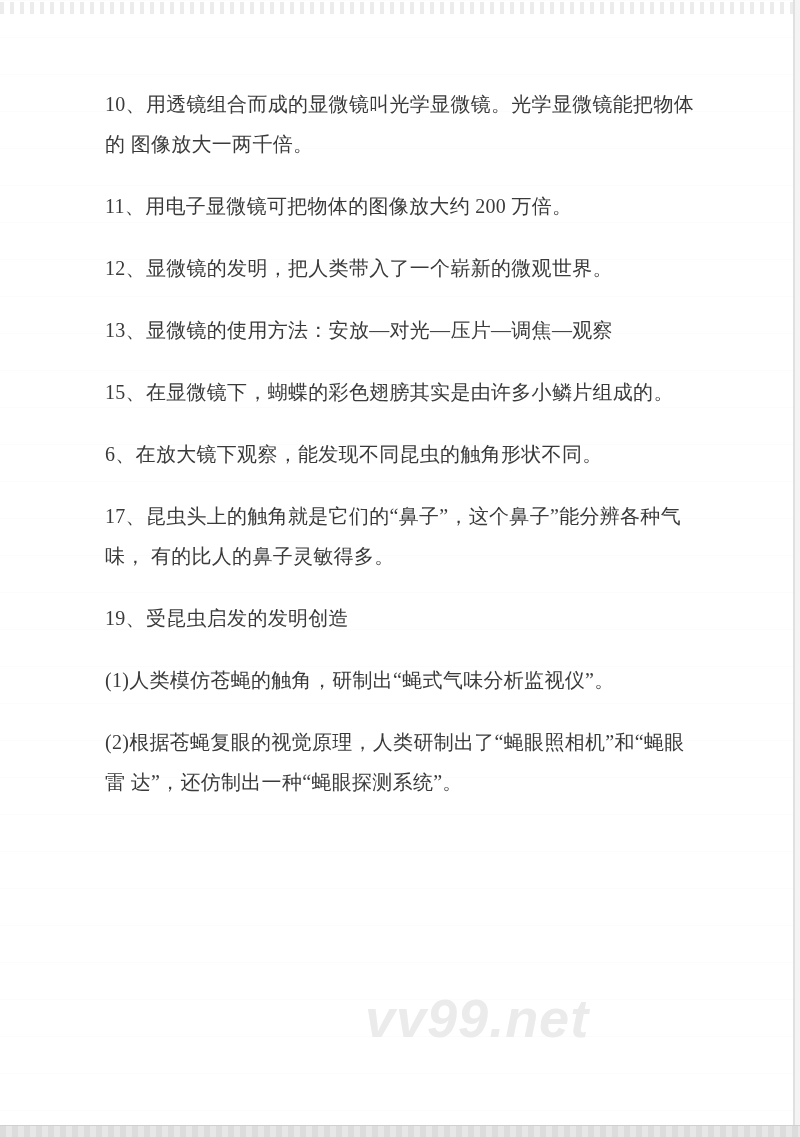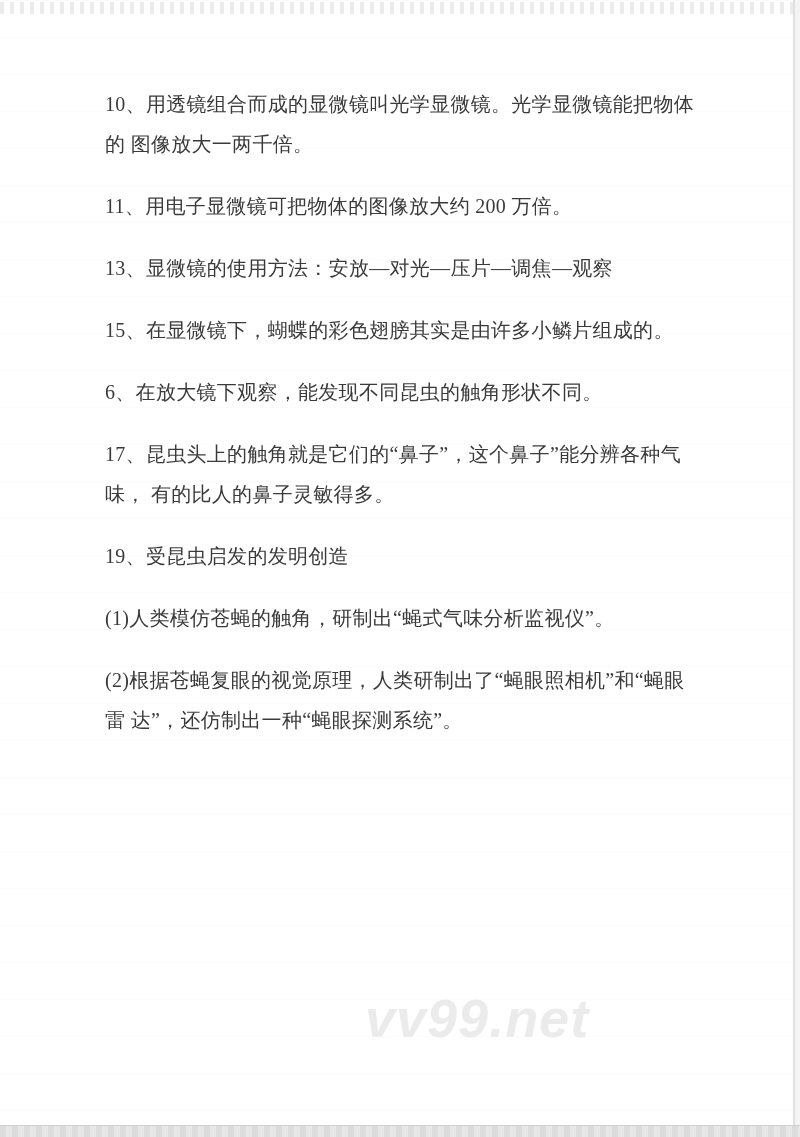--- a/index.html
+++ b/index.html
@@ -78,20 +78,23 @@
 
     <p class="para">
       <span class="line full">10、用透镜组合而成的显微镜叫光学显微镜。光学显微镜能把物体的</span>
       <span class="line">图像放大一两千倍。</span>
     </p>
 
     <p class="para">
       <span class="line">11、用电子显微镜可把物体的图像放大约 200 万倍。</span>
     </p>
 
+    <p class="para">
+      <span class="line">12、显微镜的发明，把人类带入了一个崭新的微观世界。</span>
+    </p>
 
     <p class="para">
       <span class="line">13、显微镜的使用方法：安放—对光—压片—调焦—观察</span>
     </p>
 
 
     <p class="para">
       <span class="line">15、在显微镜下，蝴蝶的彩色翅膀其实是由许多小鳞片组成的。</span>
     </p>
 

